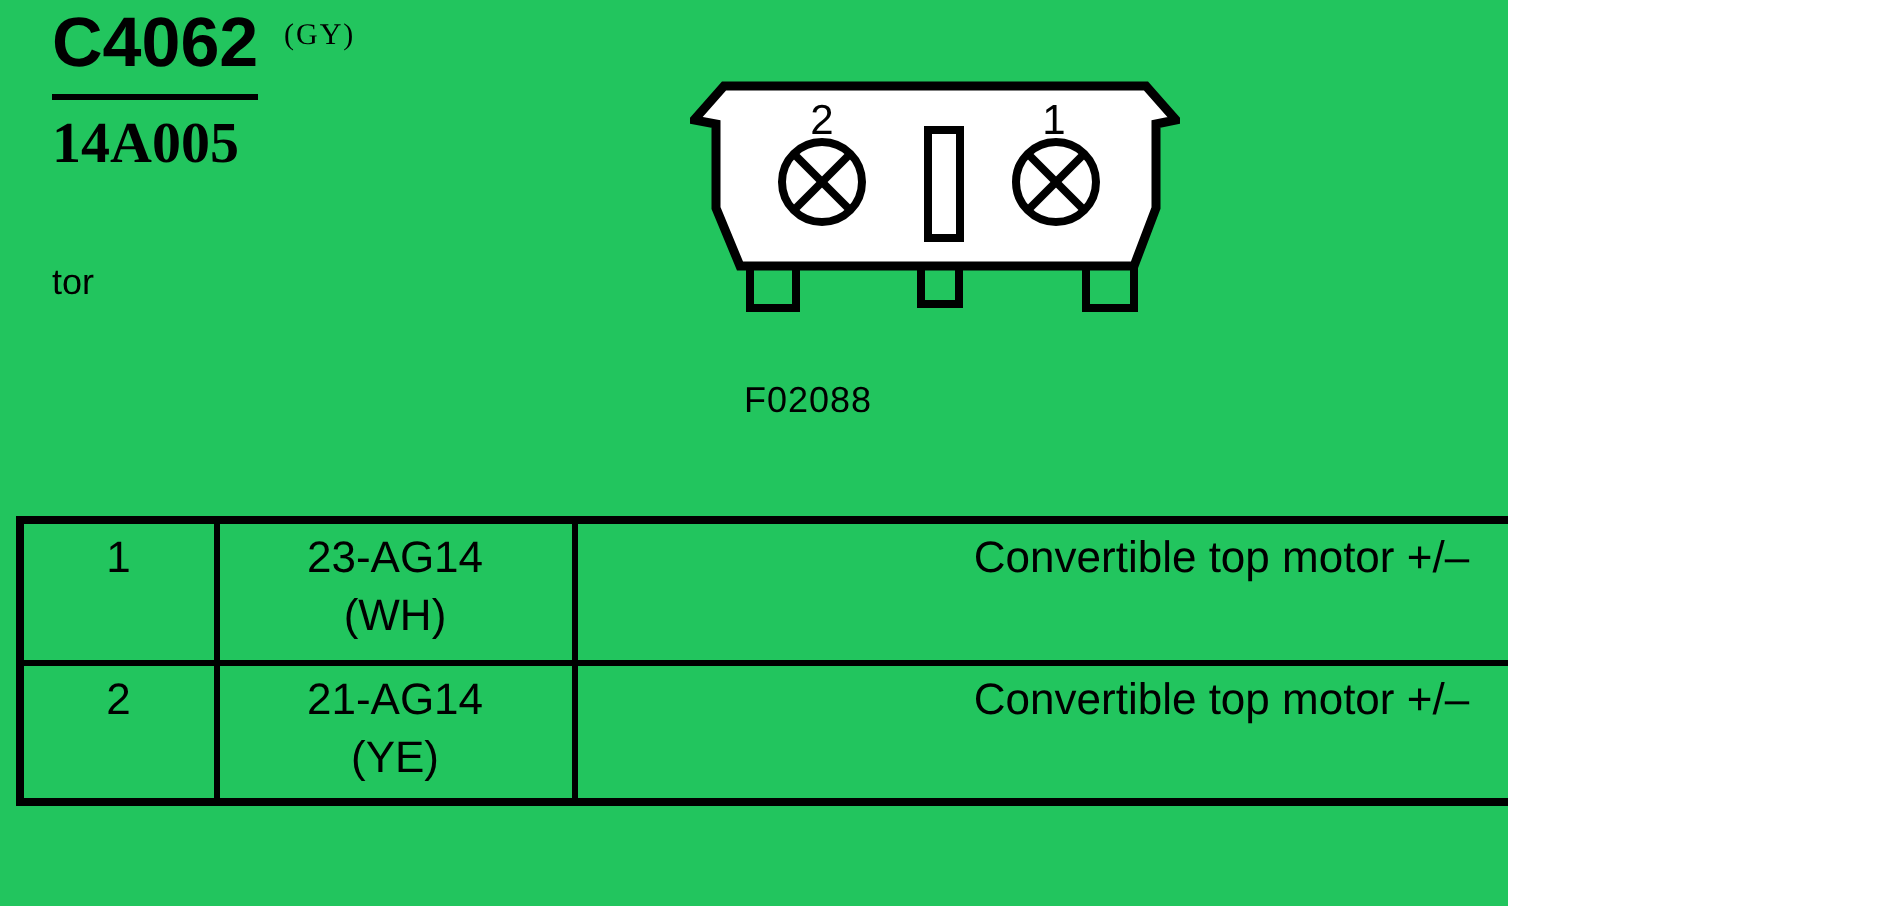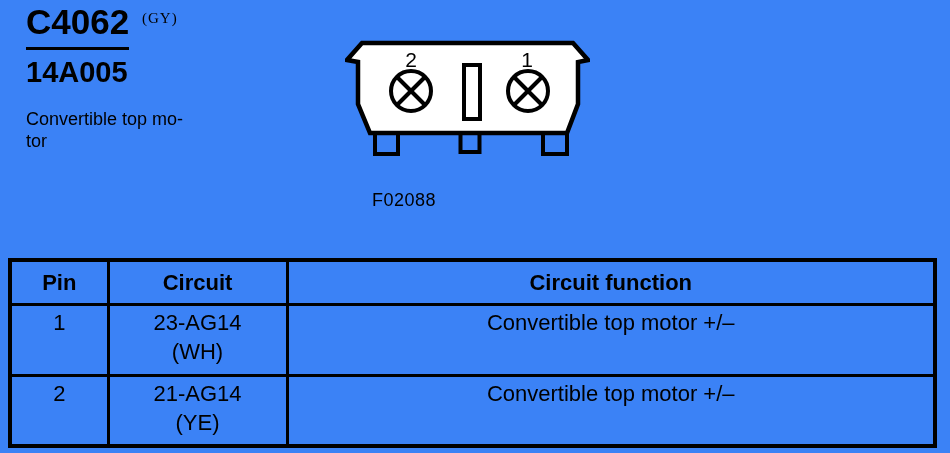--- a/index.html
+++ b/index.html
@@ -2,37 +2,37 @@
 <html><head>
 <meta charset="utf-8">
 <style>
   html, body { margin: 0; padding: 0; }
   body {
     width: 950px; height: 453px;
     background: #ffffff;
     font-family: "Liberation Sans", sans-serif;
     color: #000000;
   }
-  .page { position: relative; width: 950px; height: 453px; background: #3b82f6; overflow: hidden; }
+  .page { position: relative; width: 754px; height: 453px; background: #22c55e; overflow: hidden; }
 
   
   .connector-id {
     position: absolute; left: 26px; top: 4px;
     font-size: 35px; font-weight: bold; line-height: 35px;
     display: inline-block; padding-bottom: 8px;
     border-bottom: 3px solid #000;
     letter-spacing: 0px;
   }
   .connector-color {
     position: absolute; left: 142px; top: 10px;
     font-size: 15px; font-weight: normal; letter-spacing: 1px; font-family: Liberation Serif, serif;
   }
   .part-number {
     position: absolute; left: 26px; top: 58px;
-    font-size: 29px; font-weight: bold; line-height: 29px;
+    font-size: 29px; font-weight: bold; line-height: 29px; font-family: Liberation Serif, serif;
   }
   .description {
     position: absolute; left: 26px; top: 108px;
     font-size: 18px; line-height: 22px; font-weight: normal;
   }
 
   
   .connector-svg { position: absolute; left: 345px; top: 38px; }
   .figure-id {
     position: absolute; left: 372px; top: 190px; width: 200px;
@@ -61,21 +61,21 @@
 </style>
 </head>
 <body>
 
 <div class="page">
 
   <div class="connector-id">C4062</div>
   <div class="connector-color">(GY)</div>
   <div class="part-number">14A005</div>
   <div class="description">
-    <span>Convertible top mo-</span><br>
+    <br>
     <span>tor</span>
   </div>
 
   <svg class="connector-svg" width="245" height="125" viewBox="0 0 245 125">
 
     <g fill="none" stroke="#000" stroke-width="4">
       <rect x="30" y="95" width="23" height="21"></rect>
       <rect x="115.5" y="95" width="19" height="19"></rect>
       <rect x="198" y="95" width="24" height="21"></rect>
     </g>
@@ -102,25 +102,20 @@
 
   <div class="figure-id">F02088</div>
 
   <table class="pinout">
     <colgroup>
       <col style="width:98px">
       <col style="width:179px">
       <col>
     </colgroup>
     <tbody>
-        <tr>
-      <th>Pin</th>
-      <th>Circuit</th>
-      <th>Circuit function</th>
-    </tr>
     <tr class="row-1">
       <td class="cell-pin">1</td>
       <td class="cell-circuit">
         <span>23-AG14</span><br>
         <span>(WH)</span>
       </td>
       <td class="cell-func">Convertible top motor +/–</td>
     </tr>
     <tr class="row-2">
       <td class="cell-pin">2</td>

